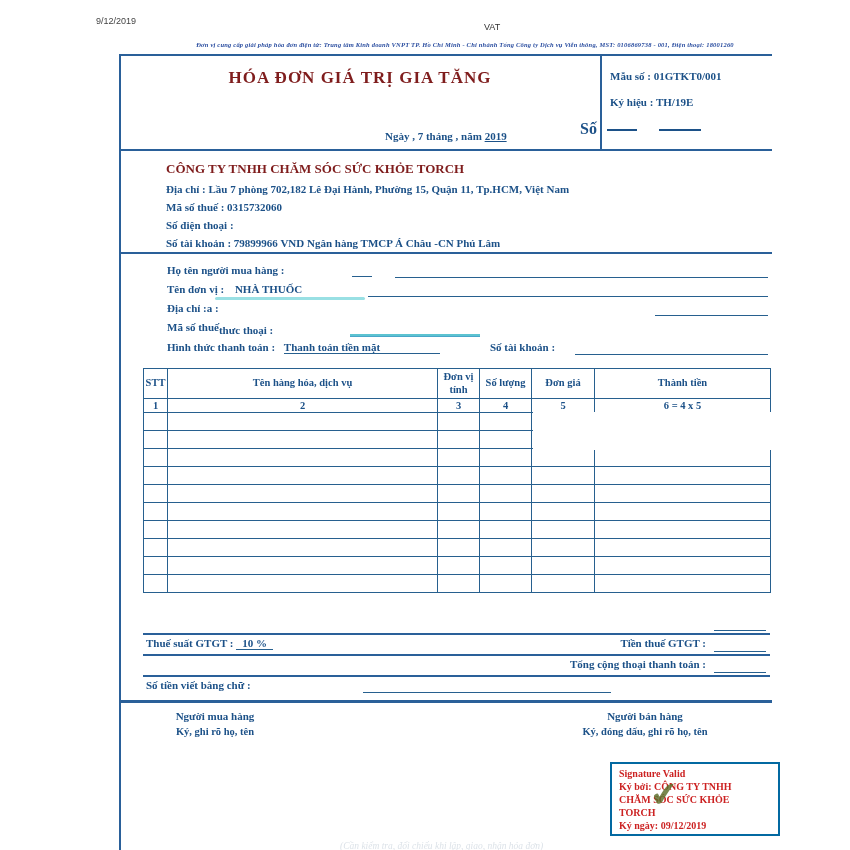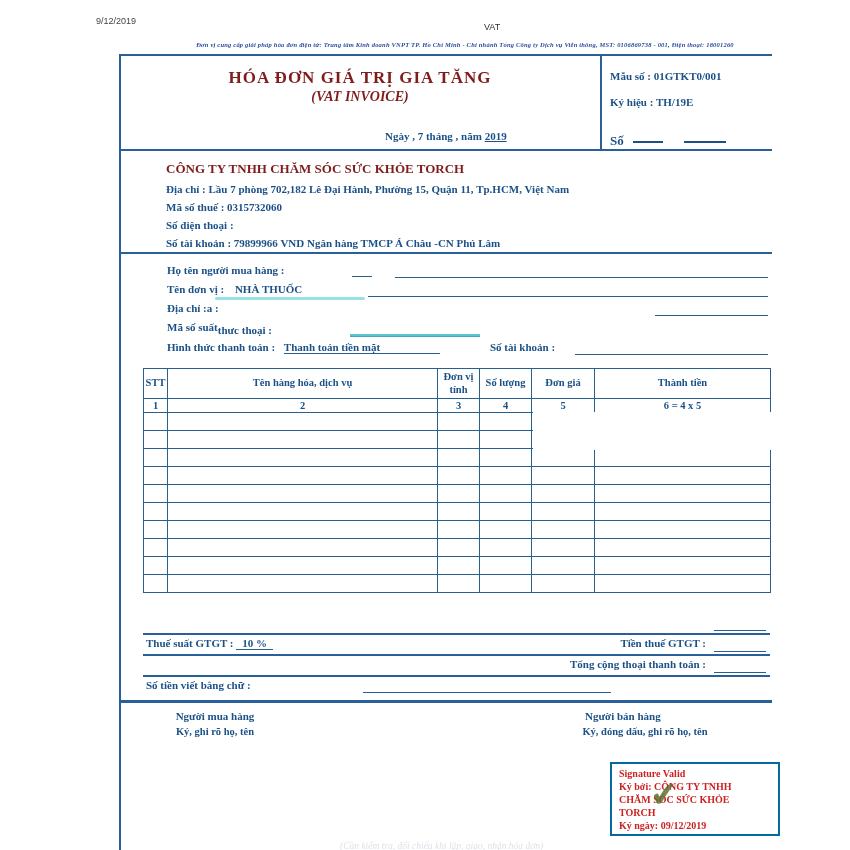--- a/index.html
+++ b/index.html
@@ -31,34 +31,33 @@
   <div class="abs" style="left:120px;top:41px;width:690px;text-align:center;font-size:6.5px;
        font-style:italic;font-weight:bold;color:#2b4ea0;white-space:nowrap;letter-spacing:0.2px;">Đơn vị cung cấp giải pháp hóa đơn điện tử: Trung tâm Kinh doanh VNPT TP. Hồ Chí Minh - Chi nhánh Tổng Công ty Dịch vụ Viễn thông, MST: 0106869738 - 001, Điện thoại: 18001260</div>
 
   <div class="vline" style="left:119px;top:54px;height:796px;"></div>
   <div class="hline" style="left:119px;top:54px;width:653px;"></div>
   <div class="vline" style="left:600px;top:55px;height:95px;width:1.5px;"></div>
   <div class="hline" style="left:119px;top:149px;width:653px;"></div>
   <div class="hline" style="left:119px;top:252px;width:653px;"></div>
 
   <div class="abs red" style="left:120px;top:68px;width:480px;text-align:center;font-size:17px;letter-spacing:1px;">HÓA ĐƠN GIÁ TRỊ GIA TĂNG</div>
-  <div class="abs red" style="left:120px;top:89px;width:480px;text-align:center;font-size:14px;font-style:italic;">(VAT INVOICE)</div>
   <div class="abs blue" style="left:385px;top:130px;font-size:11px;">
     <span>Ngày ,  7 tháng ,   năm </span><span style="text-decoration:underline;">2019</span>
   </div>
 
   <div class="abs blue" style="left:610px;top:70px;font-size:11px;">
     <span>Mẫu số :</span>
     <span>01GTKT0/001</span>
   </div>
   <div class="abs blue" style="left:610px;top:96px;font-size:11px;">
     <span>Ký hiệu :</span>
     <span>TH/19E</span>
   </div>
-  <div class="abs blue" style="left:610px;top:120px;font-size:13px;margin-top:13px;">
+  <div class="abs blue" style="left:580px;top:120px;font-size:16px;">
     <span>Số</span>
     <span class="dash" style="width:30px;margin-left:6px;"></span>
     <span class="dash" style="width:42px;margin-left:18px;"></span>
   </div>
 
   <div class="abs red" style="left:166px;top:161px;font-size:13px;">CÔNG TY TNHH CHĂM SÓC SỨC KHỎE TORCH</div>
   <div class="abs blue" style="left:166px;top:183px;font-size:11px;">Địa chỉ :  Lầu 7 phòng 702,182 Lê Đại Hành, Phường 15, Quận 11, Tp.HCM, Việt Nam</div>
   <div class="abs blue" style="left:166px;top:201px;font-size:11px;">Mã số thuế : 0315732060</div>
   <div class="abs blue" style="left:166px;top:219px;font-size:11px;">Số điện thoại :</div>
   <div class="abs blue" style="left:166px;top:237px;font-size:11px;">Số tài khoản : 79899966 VND Ngân hàng TMCP Á Châu -CN Phú Lâm</div>
@@ -71,21 +70,21 @@
     <span>Tên đơn vị :</span>
     <span style="margin-left:8px;">NHÀ THUỐC</span>
   </div>
   <div class="abs" style="left:215px;top:297px;width:150px;height:3px;background:#7fd8dd;opacity:.8;border-radius:2px;"></div>
   <div class="uline" style="left:368px;top:296px;width:400px;"></div>
 
   <div class="abs blue" style="left:167px;top:302px;font-size:11px;">Địa chỉ :a :</div>
   <div class="uline" style="left:655px;top:315px;width:113px;"></div>
 
   <div class="abs blue" style="left:167px;top:321px;font-size:11px;">
-    <span>Mã số suất</span><span style="position:relative;top:3px;">thưc thoại :</span>
+    <span>Mã số thuế</span><span style="position:relative;top:3px;">thưc thoại :</span>
   </div>
   <div class="abs" style="left:350px;top:334px;width:130px;height:2px;background:#3fb9c9;opacity:.85;"></div>
   <div class="uline" style="left:350px;top:336px;width:130px;border-color:#4aa6c9;"></div>
 
   <div class="abs blue" style="left:167px;top:341px;font-size:11px;">
     <span>Hình thức thanh toán :</span>
     <span style="margin-left:6px;border-bottom:1.5px solid #27608f;padding-right:60px;">Thanh toán tiền mặt</span>
   </div>
   <div class="abs blue" style="left:490px;top:341px;font-size:11px;">Số tài khoản :</div>
   <div class="uline" style="left:575px;top:354px;width:193px;"></div>
@@ -217,21 +216,21 @@
   <div class="abs blue" style="left:420px;top:658px;width:286px;text-align:right;font-size:11px;">Tổng cộng thoại thanh toán :</div>
   <div class="uline" style="left:714px;top:672px;width:52px;"></div>
   <div class="hline" style="left:143px;top:675px;width:627px;height:1.5px;"></div>
 
   <div class="abs blue" style="left:146px;top:679px;font-size:11px;">Số tiền viết bằng chữ :</div>
   <div class="uline" style="left:363px;top:692px;width:248px;"></div>
   <div class="hline" style="left:119px;top:700px;width:653px;height:2.5px;"></div>
 
   <div class="abs blue" style="left:155px;top:710px;width:120px;text-align:center;font-size:11px;">Người mua hàng</div>
   <div class="abs blue" style="left:155px;top:726px;width:120px;text-align:center;font-size:10.5px;">Ký, ghi rõ họ, tên</div>
-  <div class="abs blue" style="left:585px;top:710px;width:120px;font-size:11px;">Người bán hàng</div>
+  <div class="abs blue" style="left:585px;top:710px;width:120px;text-align:center;font-size:11px;">Người bán hàng</div>
   <div class="abs blue" style="left:560px;top:726px;width:170px;text-align:center;font-size:10.5px;">Ký, đóng dấu, ghi rõ họ, tên</div>
 
   <div class="sig-box" style="left:610px;top:762px;width:170px;height:74px;padding:3px 0 0 7px;box-sizing:border-box;">
     <div>Signature Valid</div>
     <div>Ký bởi: CÔNG TY TNHH</div>
     <div>CHĂM SÓC SỨC KHỎE</div>
     <div>TORCH</div>
     <div>Ký ngày: 09/12/2019</div>
   </div>
   <div class="abs" style="left:650px;top:778px;font-size:34px;color:rgba(90,110,40,0.82);transform:rotate(-6deg);line-height:1;">✔</div>

